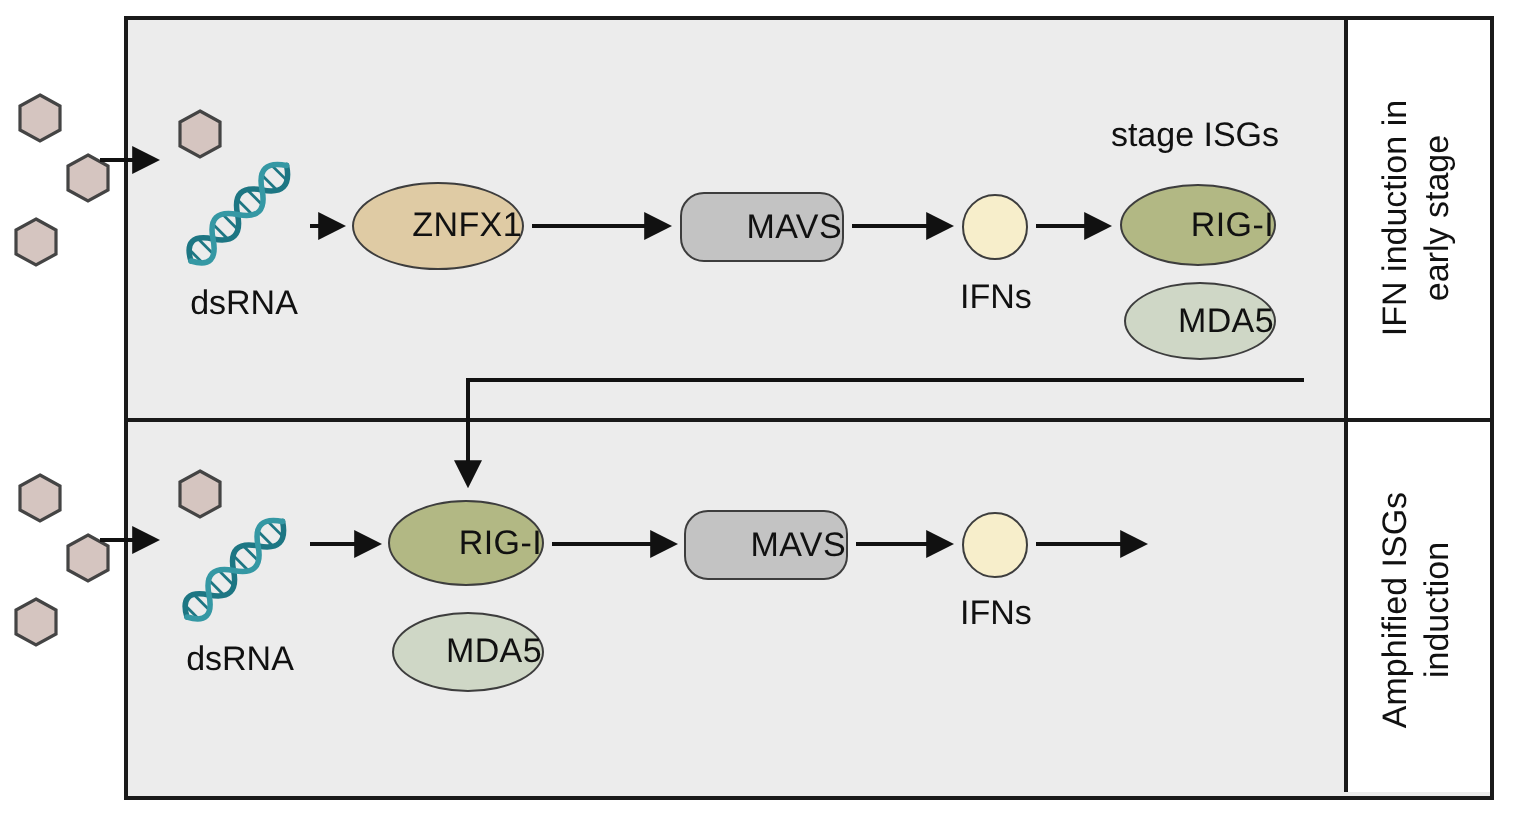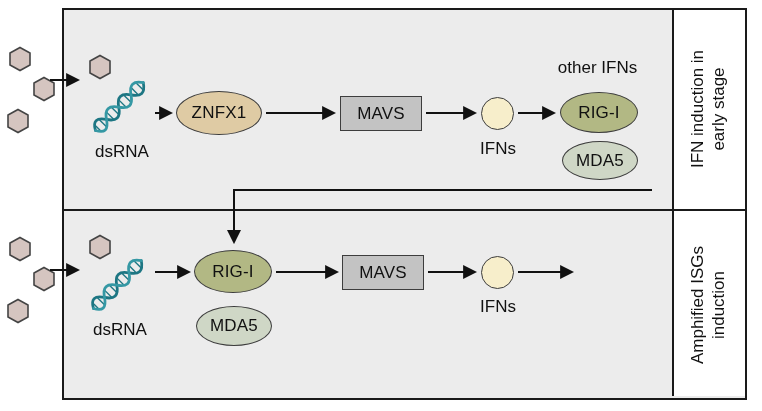--- a/index.html
+++ b/index.html
@@ -13,26 +13,26 @@
   }
   .right-col{
     position:absolute;left:672px;top:10px;width:71px;height:386px;
     background:#ffffff;border-left:2px solid #1a1a1a;
   }
   .divider-h{
     position:absolute;left:62px;top:209px;width:685px;height:0;
     border-top:2px solid #1a1a1a;
   }
   .node{
-    position:absolute;display:flex;align-items:center;justify-content:center;
+    position:absolute;display:flex;align-items:center;justify-content:flex-end;
     border:1.6px solid #3d3d3d;font-size:17px;letter-spacing:.2px;
     box-sizing:border-box;
   }
   .ellipse{border-radius:50%;}
-  .roundrect{border-radius:0;}
+  .roundrect{border-radius:12px;}
   .circle{border-radius:50%;}
   .lbl{
     position:absolute;font-size:17px;text-align:center;line-height:1.15;
   }
   .side-label{
     position:absolute;font-size:17px;text-align:center;line-height:1.25;
     transform:rotate(-90deg);transform-origin:center center;
   }
   .hex{position:absolute;}
   .helix{position:absolute;transform:rotate(45deg);transform-origin:center center;}
@@ -79,21 +79,21 @@
     <span>ZNFX1</span>
   </div>
 
   <div class="node roundrect" style="left: 340px; top: 96px; width: 82px; height: 35px; background-color: rgb(195, 195, 195);">
     <span>MAVS</span>
   </div>
 
   <div class="node circle" style="left: 481px; top: 97px; width: 33px; height: 33px; background-color: rgb(247, 238, 203);"></div>
   <div class="lbl" style="left:467px;top:139px;width:62px">IFNs</div>
 
-  <div class="lbl" style="left:535px;top:58px;width:125px">other IFNs</div>
+  <div class="lbl" style="left:535px;top:58px;width:125px">stage ISGs</div>
 
   <div class="node ellipse" style="left: 560px; top: 92px; width: 78px; height: 41px; background-color: rgb(178, 184, 132);">
     <span>RIG-I</span>
   </div>
 
   <div class="node ellipse" style="left: 562px; top: 141px; width: 76px; height: 39px; background-color: rgb(207, 215, 198);">
     <span>MDA5</span>
   </div>
 
   <div class="side-label" style="left:610px;top:86px;width:200px;height:46px">

